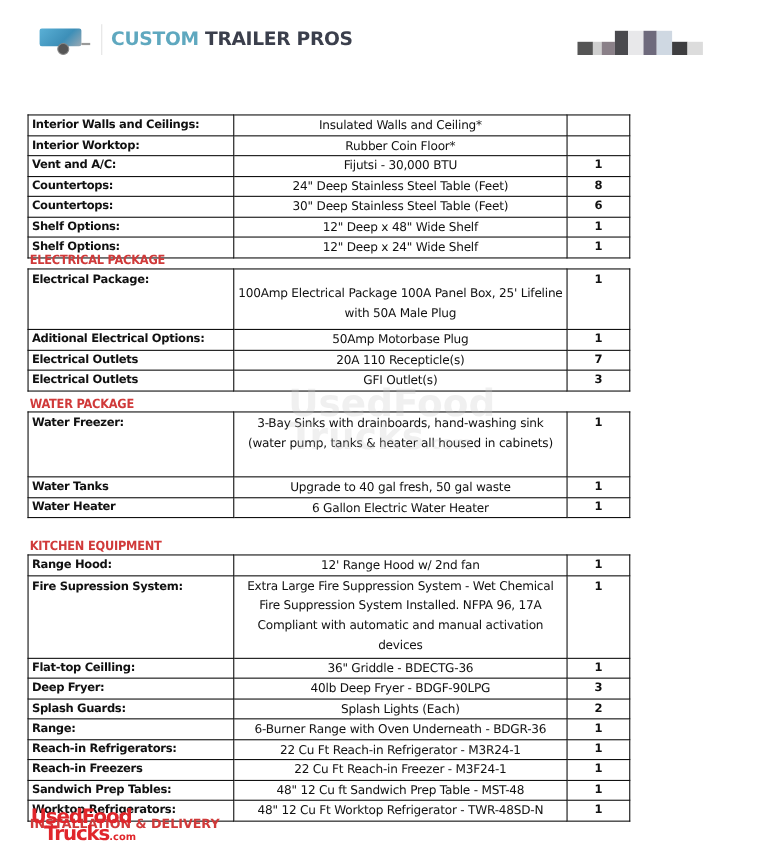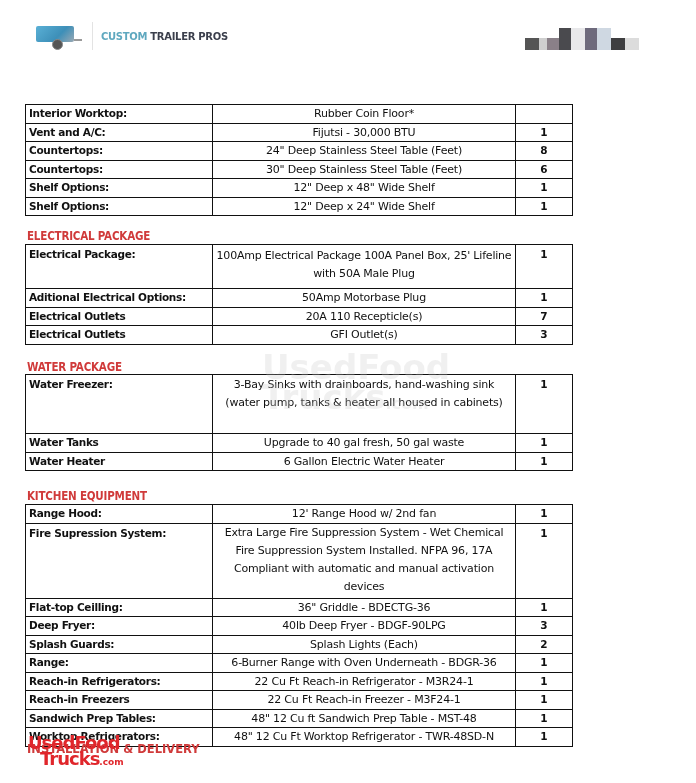--- a/index.html
+++ b/index.html
@@ -6,39 +6,39 @@
   body { width: 696px; height: 783px; position: relative; overflow: hidden;
          font-family: "Liberation Sans", sans-serif; color: #111; }
   .logo { position: absolute; left: 34px; top: 20px; height: 32px; display: flex; align-items: center; }
   .logo-icon { width: 48px; height: 26px; position: relative; margin-right: 10px; }
   .logo-icon .body { position: absolute; left: 2px; top: 3px; width: 38px; height: 16px;
                      background: linear-gradient(135deg, #5ab0d6 0%, #3d8fb8 60%, #9aa9b4 100%); border-radius: 2px; }
   .logo-icon .wheel { position: absolute; left: 18px; top: 16px; width: 9px; height: 9px; border-radius: 50%;
                       background: #555; border: 1px solid #888; }
   .logo-icon .hitch { position: absolute; left: 40px; top: 16px; width: 8px; height: 2px; background: #999; }
   .logo-sep { width: 1px; height: 28px; background: #e3e3e3; margin-right: 8px; }
-  .logo-text { font-family: "DejaVu Sans", sans-serif; font-weight: bold; font-size: 10px; letter-spacing: -0.3px; }
+  .logo-text { font-family: "DejaVu Sans", sans-serif; font-weight: bold; font-size: 17px; letter-spacing: -0.3px; }
   .logo-text .a { color: #5fa8bf; }
   .logo-text .b { color: #3b3f4c; }
   .blurred { position: absolute; left: 525px; top: 28px; width: 135px; height: 22px; display: flex; }
   .blurred span { display: block; height: 100%; }
 
   .section-title { position: absolute; left: 27px; color: #d03a3a; font-weight: bold; font-size: 11.5px;
                    font-family: "DejaVu Sans Condensed", "DejaVu Sans", sans-serif; letter-spacing: -0.2px; text-align: center; }
   table.spec { position: absolute; left: 25px; width: 548px; border-collapse: collapse; table-layout: fixed;
                font-size: 11px; font-family: "DejaVu Sans", sans-serif; }
   table.spec td { border: 1.5px solid #111; padding: 0 3px; vertical-align: top; line-height: 17.5px; overflow: hidden; white-space: nowrap; }
   table.spec td.lbl { width: 180px; font-weight: bold; font-size: 10.5px; letter-spacing: -0.3px; }
   table.spec td.desc { width: 296px; text-align: center; white-space: normal; letter-spacing: -0.2px; }
   table.spec td.qty { text-align: center; font-weight: bold; font-size: 10.5px; }
   table.spec tr { height: 17.5px; }
   .tall2 td { height: 41px; }
   .tall3 td { height: 57px; }
   .tall4 td { height: 73px; }
-  .tall2 td.desc { line-height: 18px; padding-top: 2px; }
+  .tall2 td.desc { line-height: 18px; padding-top: 13px; }
   .tall3 td.desc { line-height: 18px; padding-top: 1px; }
   .tall4 td.desc { line-height: 18px; }
   .tall2 td.lbl, .tall2 td.qty, .tall3 td.lbl, .tall3 td.qty, .tall4 td.lbl, .tall4 td.qty { padding-top: 1px; }
 
   .watermark-center { position: absolute; left: 262px; top: 352px; color: rgba(200,200,200,0.28);
                       font-weight: bold; font-size: 34px; line-height: 30px; pointer-events: none; font-family: "DejaVu Sans", sans-serif; }
   .watermark-center small { font-size: 16px; }
   .install-title { position: absolute; left: 27px; top: 742px; color: #d03a3a; font-weight: bold; font-size: 11.5px;
                    font-family: "DejaVu Sans", sans-serif; }
   .wm-logo { position: absolute; left: 28px; top: 735px; color: #e0262b; font-weight: bold; line-height: 16px;
@@ -70,20 +70,25 @@
   <span style="width:14px;background:#e8e8ea;"></span>
   <span style="width:12px;background:#6e6a7c;"></span>
   <span style="width:14px;background:#cfd8e2;"></span>
   <span style="width:14px;background:#3e3e40;margin-top:10px;height:12px"></span>
   <span style="width:14px;background:#dcdcdc;margin-top:10px;height:12px"></span>
 </div>
 
 <table class="spec" style="top:104px">
   <tbody id="tbl-interior">
       <tr>
+        <td class="lbl">Interior Walls and Ceilings:</td>
+        <td class="desc">Insulated Walls and Ceiling*</td>
+        <td class="qty"></td>
+      </tr>
+      <tr>
         <td class="lbl">Interior Worktop:</td>
         <td class="desc">Rubber Coin Floor*</td>
         <td class="qty"></td>
       </tr>
       <tr>
         <td class="lbl">Vent and A/C:</td>
         <td class="desc">Fijutsi - 30,000 BTU</td>
         <td class="qty">1</td>
       </tr>
       <tr>

